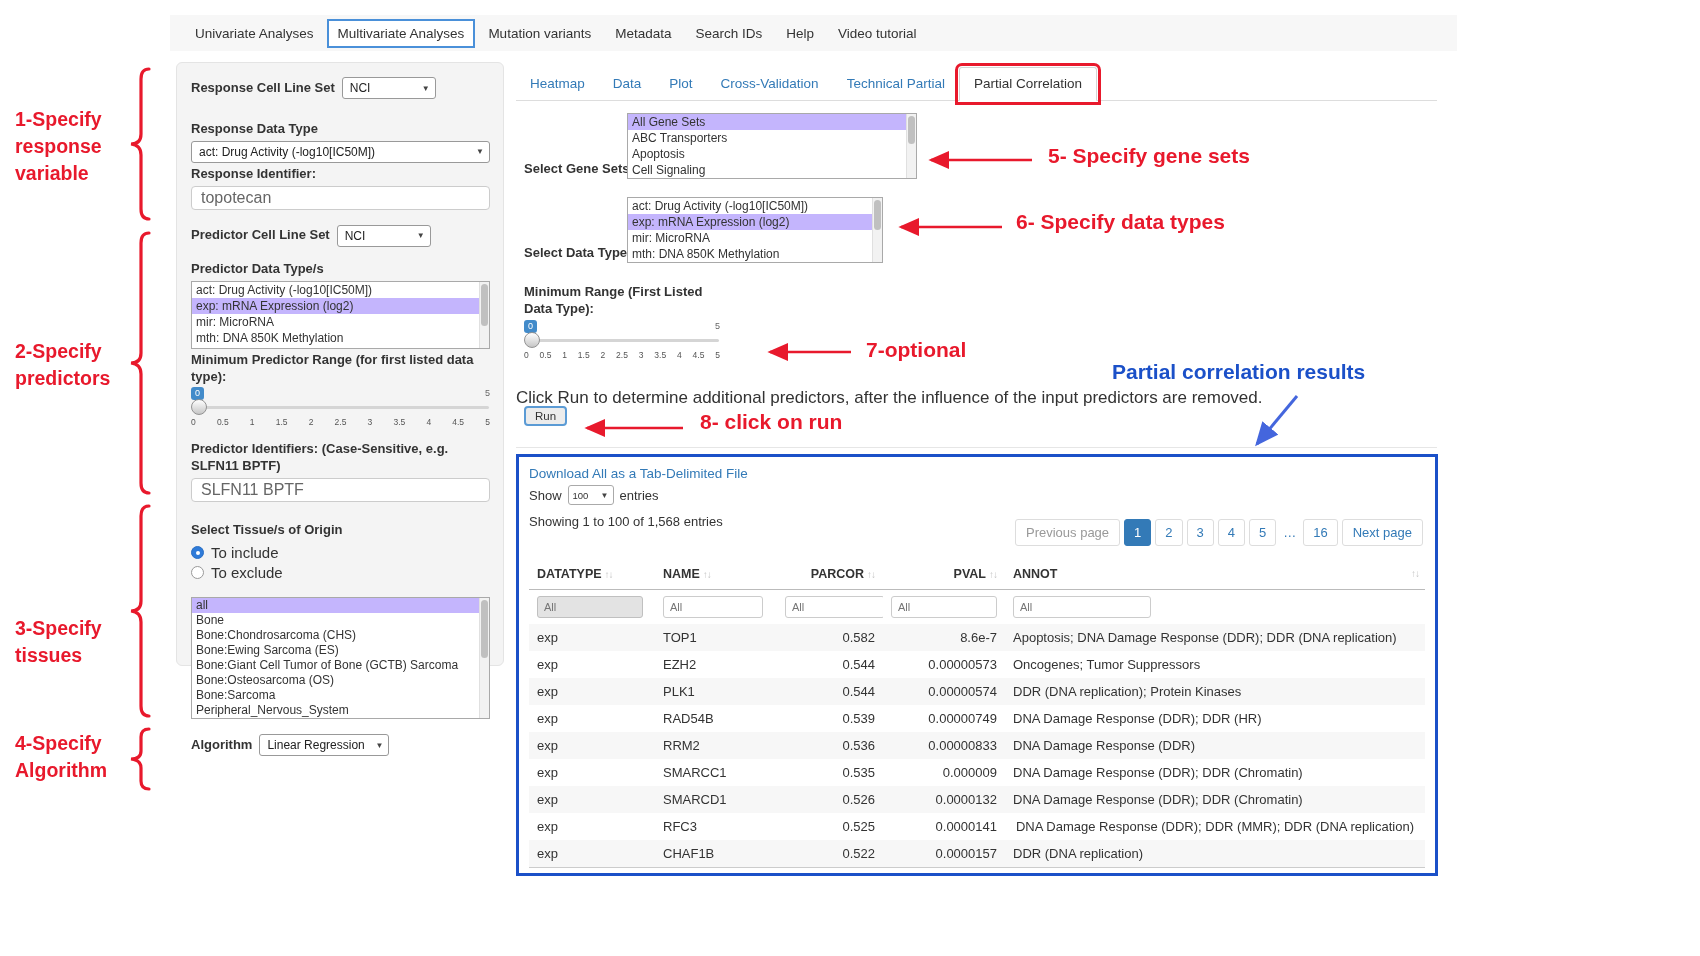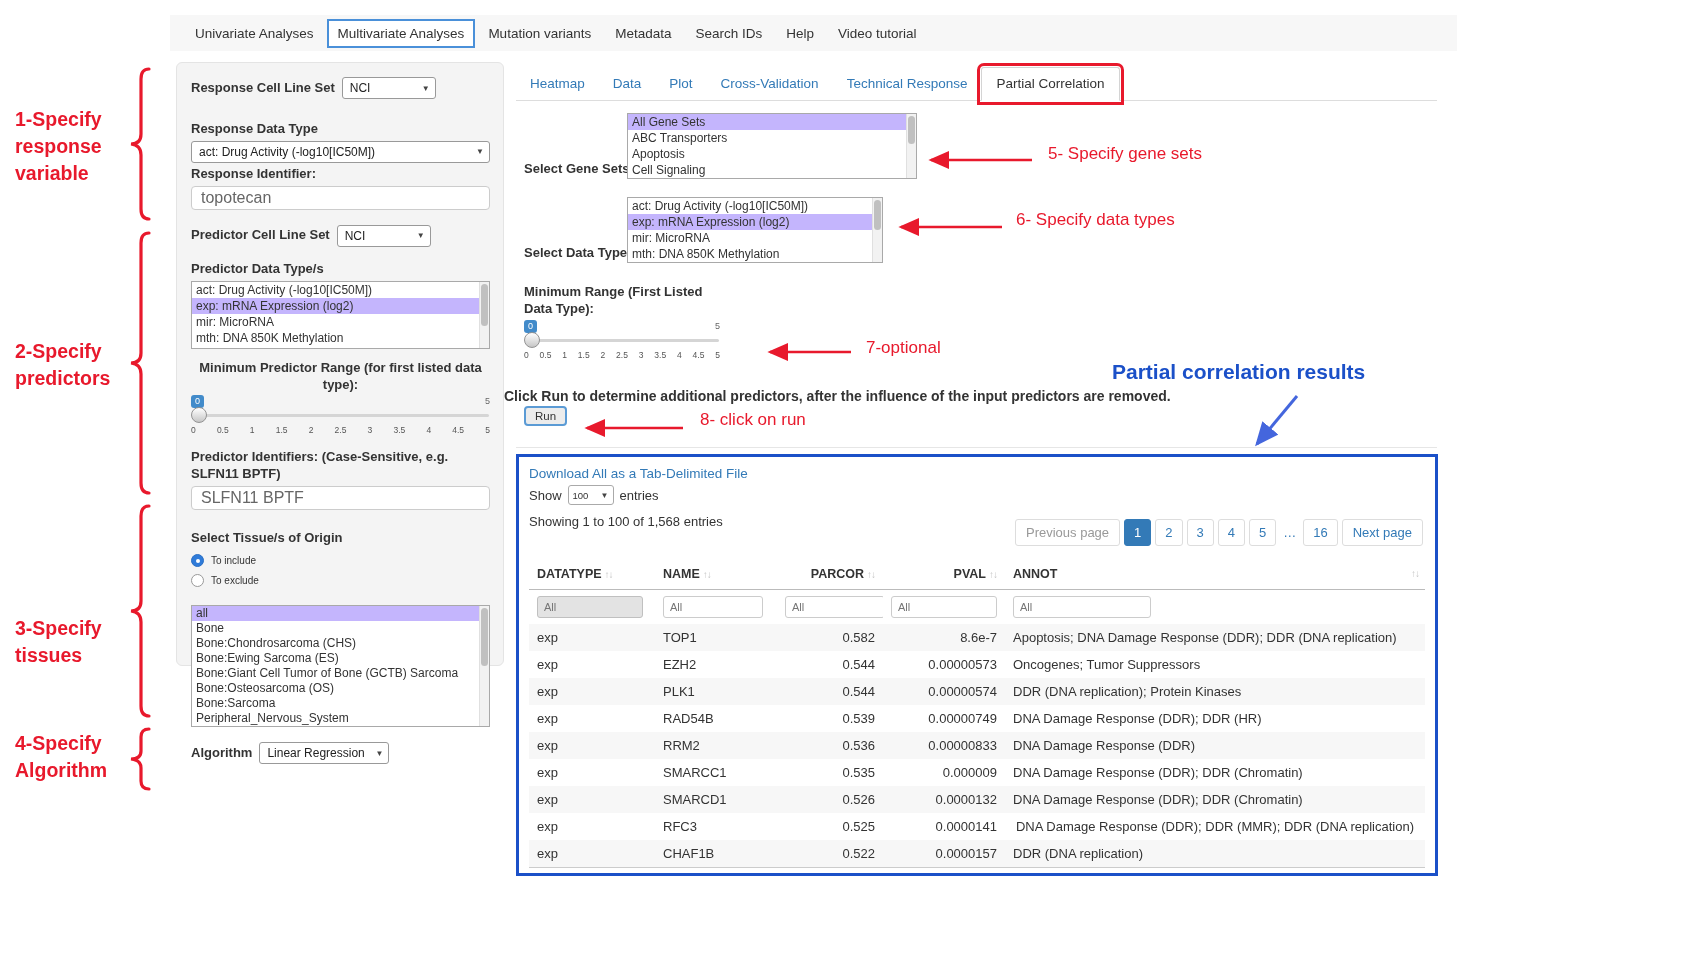--- a/index.html
+++ b/index.html
@@ -6,21 +6,21 @@
   html,body { width:1700px; height:956px; }
   body { position:relative; background:#fff; font-family:"Liberation Sans","DejaVu Sans",sans-serif; color:#333; overflow:hidden; }
 
   
   .topnav { position:absolute; left:170px; top:15px; width:1287px; height:36px; background:#f7f7f7; display:flex; align-items:center; padding-left:14px; gap:2px; }
   .nav-item { font-size:13.5px; color:#333; padding:7px 11px; white-space:nowrap; cursor:pointer; }
   .nav-item.active { background:#fff; border:2px solid #4a90d9; padding:5px 9px; }
 
   
   .red-note { position:absolute; color:#e8192c; font-weight:bold; font-size:19.5px; line-height:1.38; white-space:pre-line; }
-  .callout { position:absolute; color:#e8192c; font-weight:normal; font-size:17px; white-space:nowrap; }
+  .callout { position:absolute; color:#e8192c; font-weight:bold; font-size:21px; white-space:nowrap; }
   .ann-svg { position:absolute; overflow:visible; }
   .results-title { position:absolute; color:#1b50c8; font-weight:bold; font-size:21px; white-space:nowrap; }
 
   
   .sidebar { position:absolute; left:176px; top:62px; width:328px; height:604px; background:#f4f4f4; border:1px solid #e4e4e4; border-radius:6px; padding:14px 13px 10px 14px; }
   .lbl { font-weight:bold; font-size:13px; color:#333; line-height:1.3; }
   .inline { display:flex; align-items:center; gap:7px; }
   .selectbox { display:flex; align-items:center; justify-content:space-between; background:#fff; border:1px solid #999; border-radius:3px; height:22px; padding:0 5px 0 7px; font-size:12px; color:#222; cursor:pointer; white-space:nowrap; overflow:hidden; }
   .caret { font-size:8px; color:#444; margin-left:6px; }
   .txt { display:block; width:100%; height:24px; border:1px solid #ccc; border-radius:4px; font-size:16px; color:#666; padding:0 9px; background:#fff; font-family:inherit; }
@@ -35,31 +35,31 @@
   .sl-badge { position:absolute; top:0; left:0; background:#428bca; color:#fff; font-size:9px; line-height:13px; padding:0 4px; border-radius:3px; }
   .sl-max { position:absolute; top:1px; right:0; font-size:9px; color:#666; }
   .sl-track { position:absolute; top:19px; left:1px; right:1px; height:3px; background:#d5d5d5; border-radius:2px; }
   .sl-handle { position:absolute; top:12px; left:0; width:16px; height:16px; border-radius:50%; background:linear-gradient(#fff,#c6c6c6); border:1px solid #939393; }
   .sl-ticks { position:absolute; top:30px; left:0; right:0; display:flex; justify-content:space-between; font-size:8.5px; color:#555; }
 
   .radio-row { display:flex; align-items:center; gap:7px; height:20px; }
   .radio { position:relative; width:13px; height:13px; border-radius:50%; border:1px solid #999; background:#fff; display:inline-block; flex:0 0 auto; }
   .radio.checked { background:#2f7bd9; border-color:#2a6fc4; }
   .radio.checked::after { content:""; position:absolute; left:4px; top:4px; width:4px; height:4px; background:#fff; border-radius:50%; }
-  .radio-label { font-size:10px; }
+  .radio-label { font-size:15px; }
 
   
   .tabbar { position:absolute; left:516px; top:64px; width:921px; height:37px; border-bottom:1px solid #ddd; display:flex; align-items:flex-end; }
   .tab { font-size:13.5px; color:#337ab7; padding:8px 14px 9px; cursor:pointer; white-space:nowrap; }
   .tab.active { color:#333; background:#fff; border:1px solid #d4d4d4; border-bottom:1px solid #fff; border-radius:3px 3px 0 0; margin-bottom:-1px; outline:3px solid #e8192c; outline-offset:1px; }
 
   .field-label { position:absolute; font-weight:bold; font-size:13px; line-height:1.3; }
   .abs { position:absolute; }
 
-  .run-instr { position:absolute; left:504px; top:388px; font-weight:bold; font-size:14px; white-space:nowrap; }
+  .run-instr { position:absolute; left:516px; top:388px; font-weight:normal; font-size:17px; white-space:nowrap; }
   .run-btn { position:absolute; left:524px; top:406px; font-size:11.5px; color:#333; background:#ececec; border:2px solid #5b9bd5; border-radius:4px; padding:2px 9px; cursor:pointer; }
   .divider { position:absolute; left:516px; top:447px; width:921px; height:1px; background:#e6e6e6; }
 
   
   .results { position:absolute; left:516px; top:454px; width:922px; height:422px; border:3px solid #1b50c8; background:#fff; padding:7px 10px; overflow:hidden; }
   .dl-link { color:#337ab7; font-size:13.5px; cursor:pointer; display:inline-block; }
   .show-row { display:flex; align-items:center; gap:6px; font-size:13px; margin-top:3px; }
   .mini-select { display:inline-flex; align-items:center; justify-content:space-between; border:1px solid #aaa; border-radius:3px; width:46px; height:20px; padding:0 4px; font-size:9.5px; background:#fff; color:#333; cursor:pointer; }
   .showing { font-size:13px; margin-top:9px; }
   .pagination { position:absolute; top:62px; right:12px; display:flex; gap:4px; align-items:center; }
@@ -145,21 +145,21 @@
   <div class="multiselect" id="predictor-type-list" style="margin-top:3px; height:68px;">
       <div class="opt">act: Drug Activity (-log10[IC50M])</div>
       <div class="opt sel">exp: mRNA Expression (log2)</div>
       <div class="opt">mir: MicroRNA</div>
       <div class="opt">mth: DNA 850K Methylation</div>
       <div class="msbar">
         <div class="msthumb" style="height: 42px;"></div>
       </div>
     </div>
 
-  <div class="lbl" style="margin-top:11px;text-align:center;">Minimum Predictor Range (for first listed data type):</div>
+  <div class="lbl" style="margin-top:3px;">Minimum Predictor Range (for first listed data type):</div>
   <div class="slider" style="margin-top:2px;">
     <span class="sl-badge">0</span>
     <span class="sl-max">5</span>
     <div class="sl-track"></div>
     <div class="sl-handle"></div>
     <div class="sl-ticks" id="sb-ticks">
         <span class="tick">0</span>
         <span class="tick">0.5</span>
         <span class="tick">1</span>
         <span class="tick">1.5</span>
@@ -207,21 +207,21 @@
       <span class="caret">▼</span>
     </div>
   </div>
 </div>
 
 <div class="tabbar" id="tabbar">
     <div class="tab">Heatmap</div>
     <div class="tab">Data</div>
     <div class="tab">Plot</div>
     <div class="tab">Cross-Validation</div>
-    <div class="tab">Technical Response</div>
+    <div class="tab">Technical Partial</div>
     <div class="tab active">Partial Correlation</div>
   </div>
 
 <div class="field-label" style="left:524px; top:161px;">Select Gene Sets</div>
 <div class="multiselect abs" id="gene-sets-list" style="left:627px; top:113px; width:290px; height:66px;">
     <div class="opt sel">All Gene Sets</div>
     <div class="opt">ABC Transporters</div>
     <div class="opt">Apoptosis</div>
     <div class="opt">Cell Signaling</div>
     <div class="msbar">

